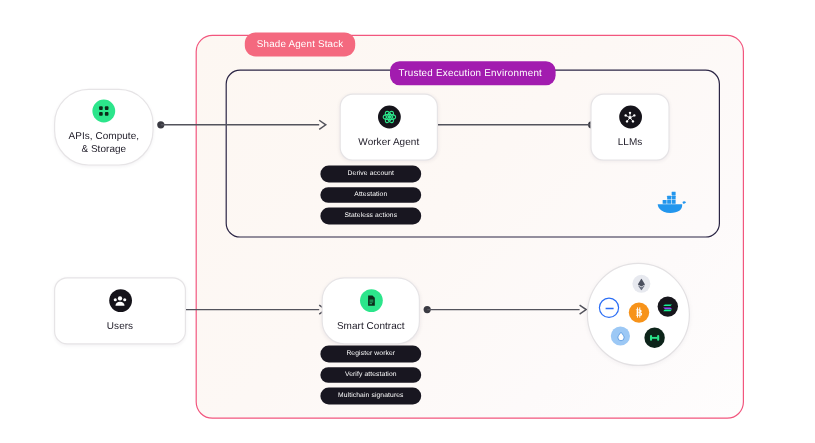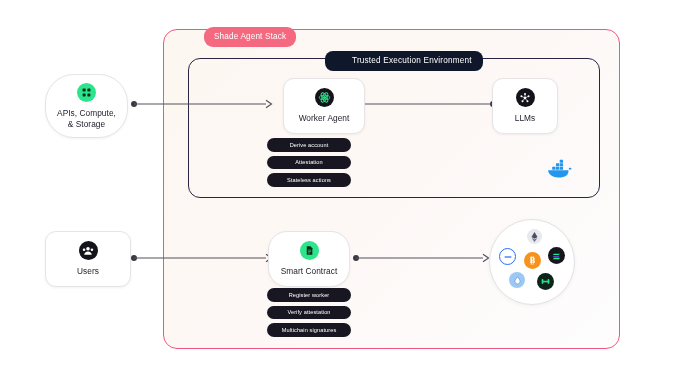--- a/index.html
+++ b/index.html
@@ -39,25 +39,25 @@
     position: absolute;
     left: 188px; top: 58px;
     width: 412px; height: 140px;
     border: 1.5px solid #2b2545;
     border-radius: 12px;
     background: transparent;
   }
   .tee-label {
     position: absolute;
     left: 325px; top: 51px;
-    background: #0f172a;
+    background: #a21caf;
     color: #ffffff;
     font-size: 8.2px;
     letter-spacing: .2px;
-    padding: 5px 11px 6px 27px;
+    padding: 5px 11px 6px 7px;
     border-radius: 8px;
     white-space: nowrap;
     z-index: 6;
   }
 
   
   .node {
     position: absolute;
     background: #ffffff;
     border: 1px solid #e6e4e6;
@@ -75,21 +75,21 @@
     color: #1d1a26;
     text-align: center;
     line-height: 1.32;
     letter-spacing: .05px;
     white-space: pre-line;
   }
 
   #node-apis   { left: 45px;  top: 74px;  width: 83px;  height: 64px; border-radius: 29px; }
   #node-worker { left: 283px; top: 78px;  width: 82px;  height: 56px; }
   #node-llms   { left: 492px; top: 78px;  width: 66px;  height: 56px; }
-  #node-users  { left: 45px;  top: 231px; width: 86px;  height: 56px; }
+  #node-users  { left: 45px;  top: 231px; width: 110px;  height: 56px; }
   #node-smart  { left: 268px; top: 231px; width: 82px;  height: 56px; border-radius: 19px; }
 
   
   .circ {
     width: 19px; height: 19px;
     border-radius: 50%;
     display: flex; align-items: center; justify-content: center;
   }
   .circ-green { background: #2ce58b; }
   .circ-dark  { background: #15131a; }

